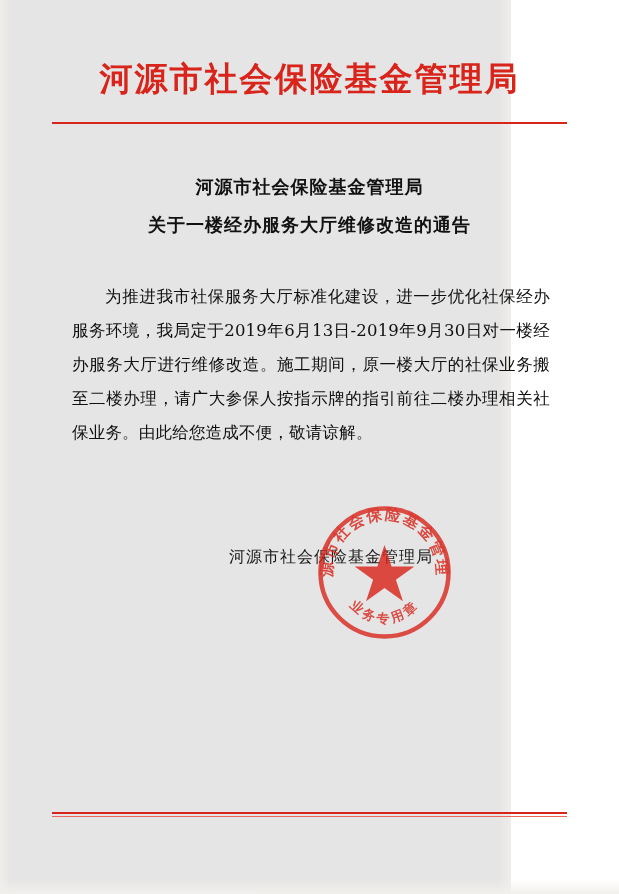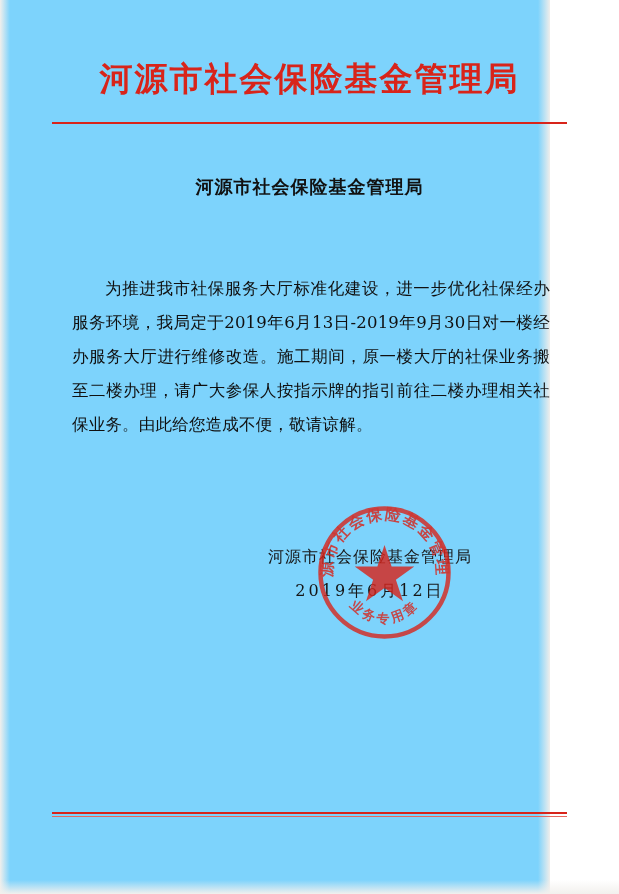--- a/index.html
+++ b/index.html
@@ -8,23 +8,23 @@
   }
   body {
     width: 619px;
     height: 894px;
     background: #ffffff;
     font-family: "Liberation Serif", serif;
     overflow: hidden;
   }
   .page {
     position: relative;
-    width: 550px;
+    width: 511px;
     height: 894px;
-    background: #7dd3fc;
+    background: #e5e5e5;
     box-sizing: border-box;
   }
 
   
   .masthead {
     position: absolute;
     left: 0;
     top: 58px;
     width: 619px;
     text-align: center;
@@ -71,21 +71,21 @@
     left: 72px;
     top: 272px;
     width: 478px;
     color: #101010;
     font-family: "DejaVu Serif", serif;
     font-size: 16.5px;
     line-height: 34px;
     text-align: justify;
   }
   .body-para {
-    margin: 0 0 2px 0;
+    margin: 8px 0 2px 0;
     text-indent: 2em;
     letter-spacing: 0.2px;
   }
 
   
   .signature {
     position: absolute;
     right: 78px;
     top: 540px;
     text-align: center;
@@ -161,29 +161,29 @@
   <div class="scan-edge-right"></div>
   <div class="scan-edge-bottom"></div>
 
   <div class="masthead">
     <div class="masthead-title">河源市社会保险基金管理局</div>
   </div>
   <div class="masthead-rule"></div>
 
   <div class="doc-title">
     <div class="doc-title-line">河源市社会保险基金管理局</div>
+    <div class="doc-title-line">关于一楼经办服务大厅维修改造的通告</div>
   </div>
 
   <div class="body-text">
     <p class="body-para">为推进我市社保服务大厅标准化建设，进一步优化社保经办服务环境，我局定于2019年6月13日-2019年9月30日对一楼经办服务大厅进行维修改造。施工期间，原一楼大厅的社保业务搬至二楼办理，请广大参保人按指示牌的指引前往二楼办理相关社保业务。由此给您造成不便，敬请谅解。</p>
   </div>
 
   <div class="signature">
     <div class="sign-org">河源市社会保险基金管理局</div>
-    <div class="sign-date">2019年6月12日</div>
   </div>
 
   <div class="seal">
     <svg width="145" height="145" viewBox="0 0 145 145" xmlns="http://www.w3.org/2000/svg">
       <defs>
         <path id="sealArcTop" d="M 20,72 A 52,52 0 0 1 125,72" fill="none"></path>
         <path id="sealArcBottom" d="M 33,98 A 44,44 0 0 0 112,98" fill="none"></path>
       </defs>
       <circle cx="72.5" cy="72.5" r="64" fill="none" stroke="#d8241a" stroke-width="4.5" opacity="0.9"></circle>
 

